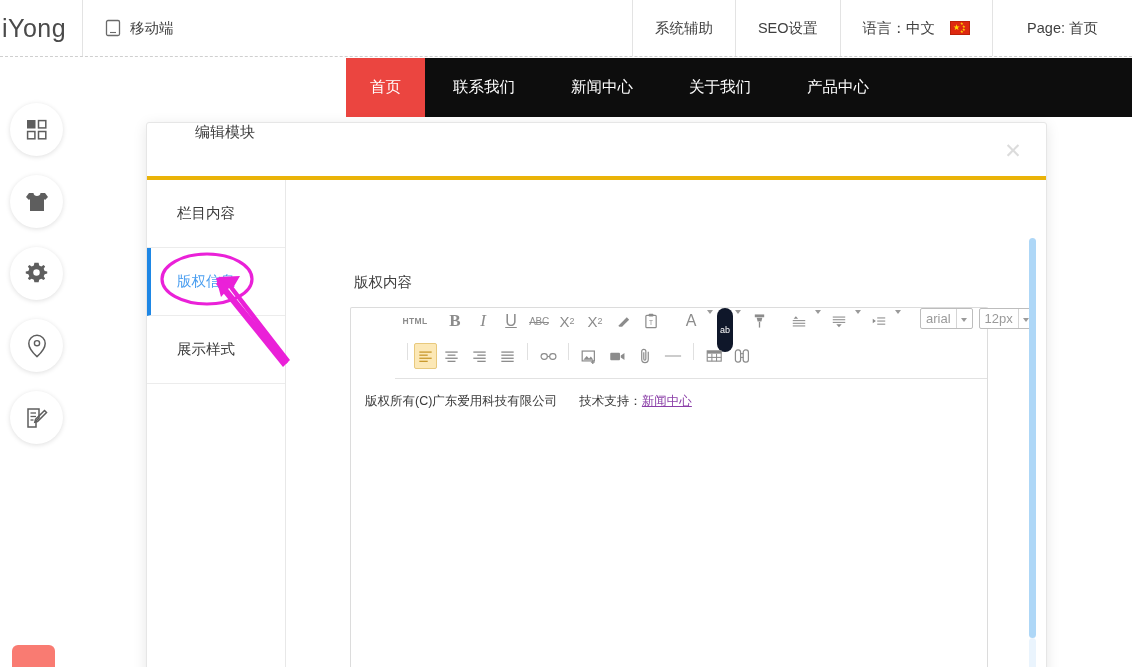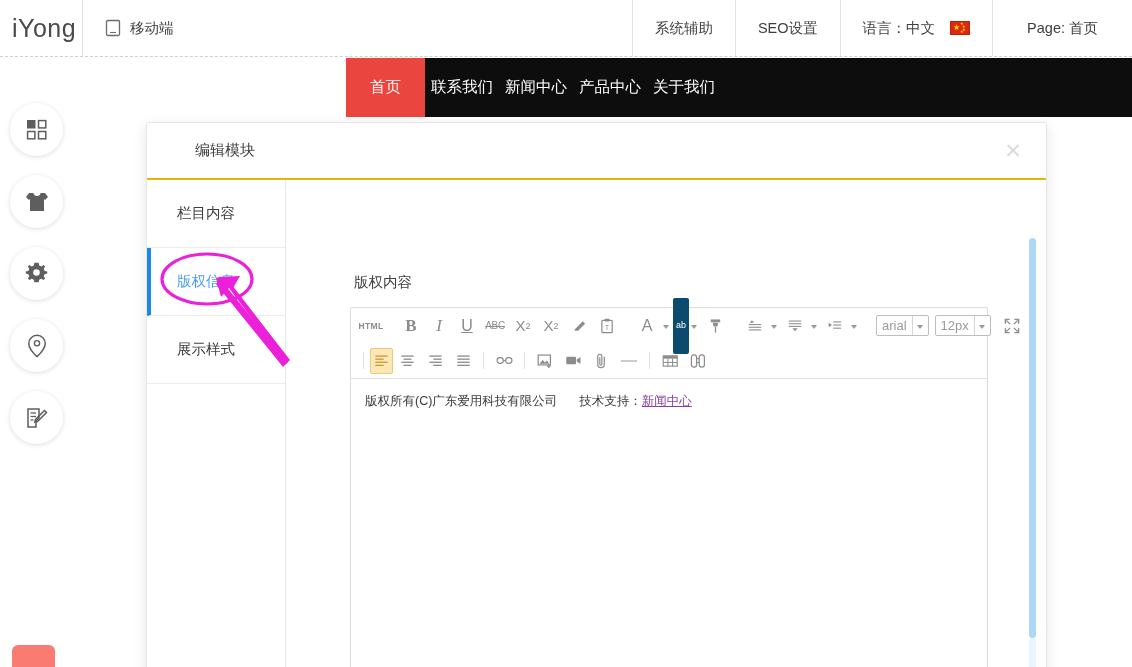--- a/index.html
+++ b/index.html
@@ -26,21 +26,21 @@
     background: #ffffff;
     border-bottom: 1px dashed #cfcfcf;
     display: flex;
     align-items: stretch;
     box-sizing: border-box;
   }
   .brand {
     width: 82px;
     display: flex;
     align-items: center;
-    padding-left: 12px;
+    padding-left: 2px;
     font-size: 25px;
     color: #4a4a4a;
     letter-spacing: 0.5px;
     box-sizing: border-box;
   }
   .topbar-divider {
     width: 1px;
     background: #e3e3e3;
     margin: 0;
   }
@@ -101,21 +101,21 @@
   .sitenav-left { width: 346px; background:#ffffff; }
   .sitenav-bar {
     flex: 1 1 auto;
     background: #0d0d0d;
     display: flex;
     align-items: stretch;
   }
   .nav-item {
     display: flex;
     align-items: center;
-    padding: 0 6px;
+    padding: 0 28px;
     color: #ffffff;
     font-size: 15.5px;
     white-space: nowrap;
   }
   .nav-item.active {
     background: #eb4540;
     padding: 0 24px;
   }
 
   
@@ -161,23 +161,23 @@
     background: #ffffff;
     border: 1px solid #e6e6e6;
     border-radius: 3px;
     box-shadow: 0 3px 14px rgba(0,0,0,0.10);
     z-index: 10;
     box-sizing: border-box;
     overflow: hidden;
   }
   .modal-header {
     height: 57px;
-    border-bottom: 2px solid #eab308;
-    display: flex;
-    align-items: center;
+    border-bottom: 4px solid #eab308;
+    display: flex;
+    align-items: flex-start;
     padding: 0 24px;
     box-sizing: border-box;
     position: relative;
   }
   .modal-title {
     font-size: 15px;
     color: #404040;
     padding-left: 24px;
   }
   .modal-close {
@@ -248,25 +248,26 @@
     width: 638px;
     height: 372px;
     border: 1px solid #dcdcdc;
     border-bottom: none;
     box-sizing: border-box;
     background: #fff;
     border-radius: 2px;
   }
   .toolbar-row {
     display: flex;
-    align-items: center;
+    align-items: flex-start;
     height: 35px;
     padding: 0 6px;
     box-sizing: border-box;
     color: #8a8a8a;
+    margin-left: 44px;
   }
   .toolbar-row.r1 { border-bottom: 0; }
   .toolbar-row.r2 { border-bottom: 1px solid #e2e2e2; height: 36px; }
 
   .tb {
     height: 26px;
     min-width: 22px;
     padding: 0 3px;
     display: flex;
     align-items: center;
@@ -286,23 +287,23 @@
   .tb.u { font-size: 16px; text-decoration: underline; }
   .tb.abc { font-size: 10px; text-decoration: line-through; letter-spacing: -0.3px;}
   .tb.sup { font-size: 15px; }
   .tb.sup sup { font-size: 9px; }
   .tb.sub { font-size: 15px; }
   .tb.sub sub { font-size: 9px; }
   .tb.bigA { font-size: 16px; font-family: "Liberation Sans", sans-serif; }
   .tb.hl {
     font-size: 9px;
     color: #ffffff;
-    background: #0c4a6e;
-    padding: 15px 3px;
-    border-radius: 2px;
+    background: #0f172a;
+    padding: 9px 3px;
+    border-radius: 8px;
     line-height: 11px;
     min-width: auto;
   }
   .tb.active-align {
     background: #fce8b6;
     border: 1px solid #e8c97d;
     box-sizing: border-box;
   }
   .caret {
     width: 0; height: 0;
@@ -456,24 +457,24 @@
     <div class="nav-item active">
       <span>首页</span>
     </div>
     <div class="nav-item">
       <span>联系我们</span>
     </div>
     <div class="nav-item">
       <span>新闻中心</span>
     </div>
     <div class="nav-item">
-      <span>产品中心</span>
+      <span>关于我们</span>
     </div>
     <div class="nav-item">
-      <span>关于我们</span>
+      <span>产品中心</span>
     </div>
   </div>
 </div>
 
 <div class="rail">
   <div class="rail-btn">
     <span>
       <svg width="22" height="22" viewBox="0 0 22 22">
         <rect x="1" y="1" width="8.5" height="8.5" fill="#5e5e5e"></rect>
         <rect x="12.5" y="1.6" width="7.3" height="7.3" fill="none" stroke="#5e5e5e" stroke-width="1.5"></rect>

